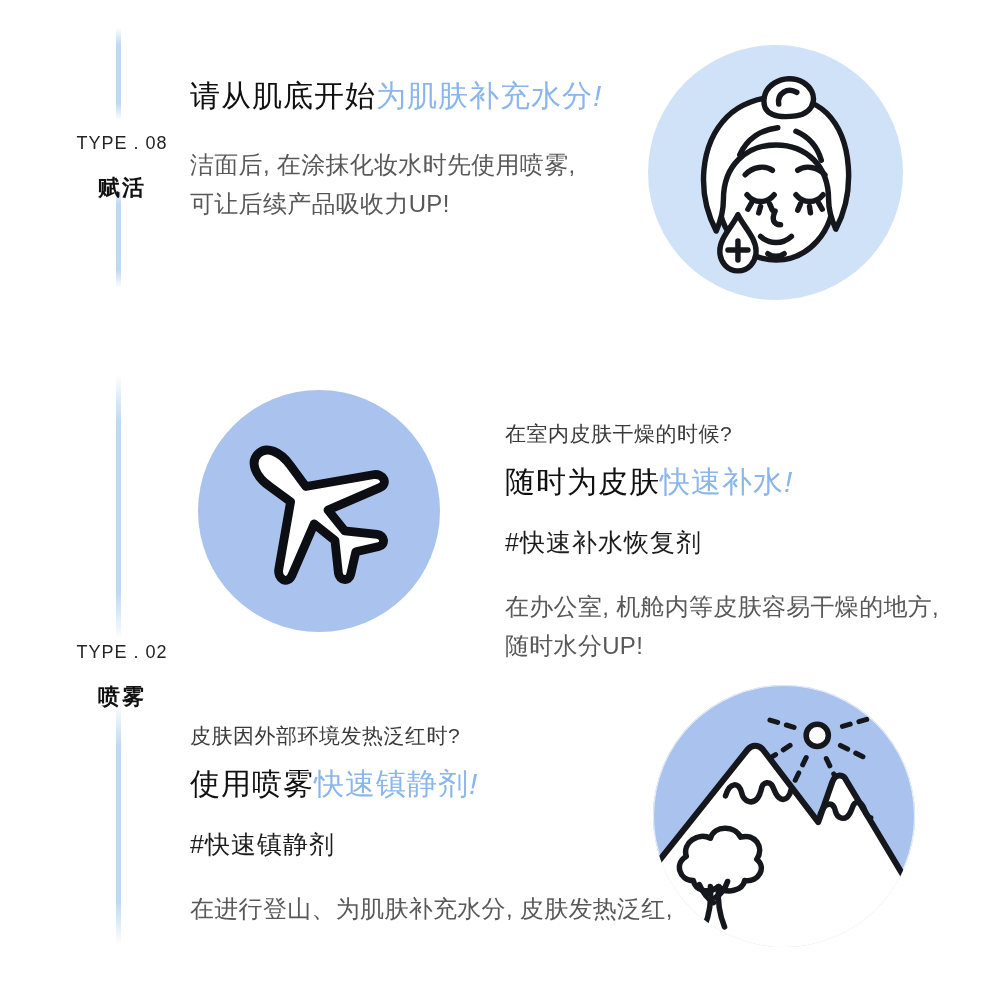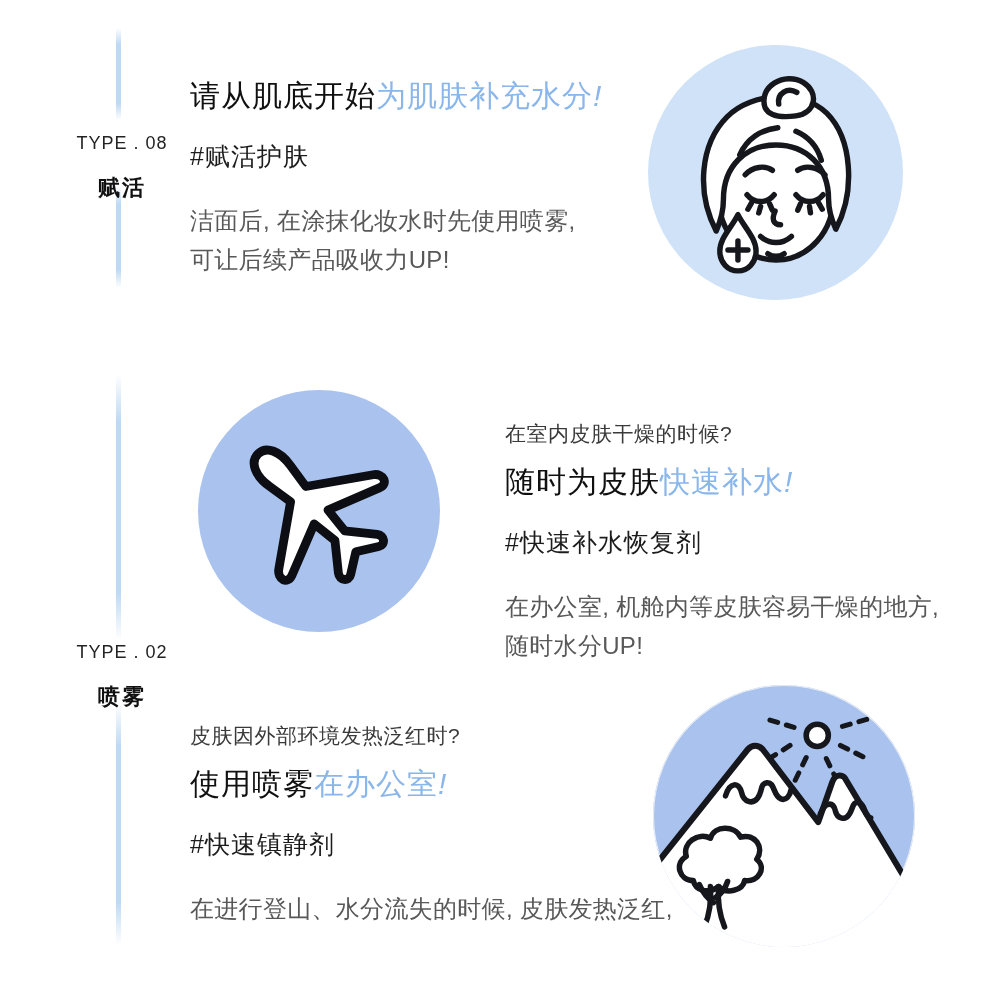--- a/index.html
+++ b/index.html
@@ -69,21 +69,20 @@
     <div class="n">赋活</div>
   </div>
 
   <div class="type-label two">
     <div class="t">TYPE . 02</div>
     <div class="n">喷雾</div>
   </div>
 
   <div class="sec sec1">
     <div class="heading"><span>请从肌底开始</span><span class="hl">为肌肤补充水分</span><span class="excl">!</span></div>
-    <div class="hashtag">#赋活护肤</div>
     <div class="body">
       <div>洁面后, 在涂抹化妆水时先使用喷雾,</div>
       <div>可让后续产品吸收力UP!</div>
     </div>
   </div>
 
   <div class="badge c1">
     <svg viewBox="0 0 256 256">
       <g stroke="#15171c" stroke-width="6" fill="none" stroke-linecap="round" stroke-linejoin="round">
         <path fill="#fff" d="M66 142 C52 134 44 148 54 162 C60 170 68 170 70 162"></path>
@@ -125,24 +124,24 @@
     <div class="heading"><span>随时为皮肤</span><span class="hl">快速补水</span><span class="excl">!</span></div>
     <div class="hashtag">#快速补水恢复剂</div>
     <div class="body">
       <div>在办公室, 机舱内等皮肤容易干燥的地方,</div>
       <div>随时水分UP!</div>
     </div>
   </div>
 
   <div class="sec sec3">
     <div class="question">皮肤因外部环境发热泛红时?</div>
-    <div class="heading"><span>使用喷雾</span><span class="hl">在办公室</span><span class="excl">!</span></div>
+    <div class="heading"><span>使用喷雾</span><span class="hl">快速镇静剂</span><span class="excl">!</span></div>
     <div class="hashtag">#快速镇静剂</div>
     <div class="body">
-      <div>在进行登山、水分流失的时候, 皮肤发热泛红,</div>
+      <div>在进行登山、为肌肤补充水分, 皮肤发热泛红,</div>
     </div>
   </div>
 
   <div class="badge c3">
     <svg viewBox="0 0 260 260">
       <g stroke="#15171c" fill="none" stroke-linecap="round" stroke-linejoin="round">
         <g stroke-width="5" stroke-dasharray="8 9">
           <path d="M140 42 L110 33"></path>
           <path d="M136 60 L106 79"></path>
           <path d="M152 72 L138 101"></path>

